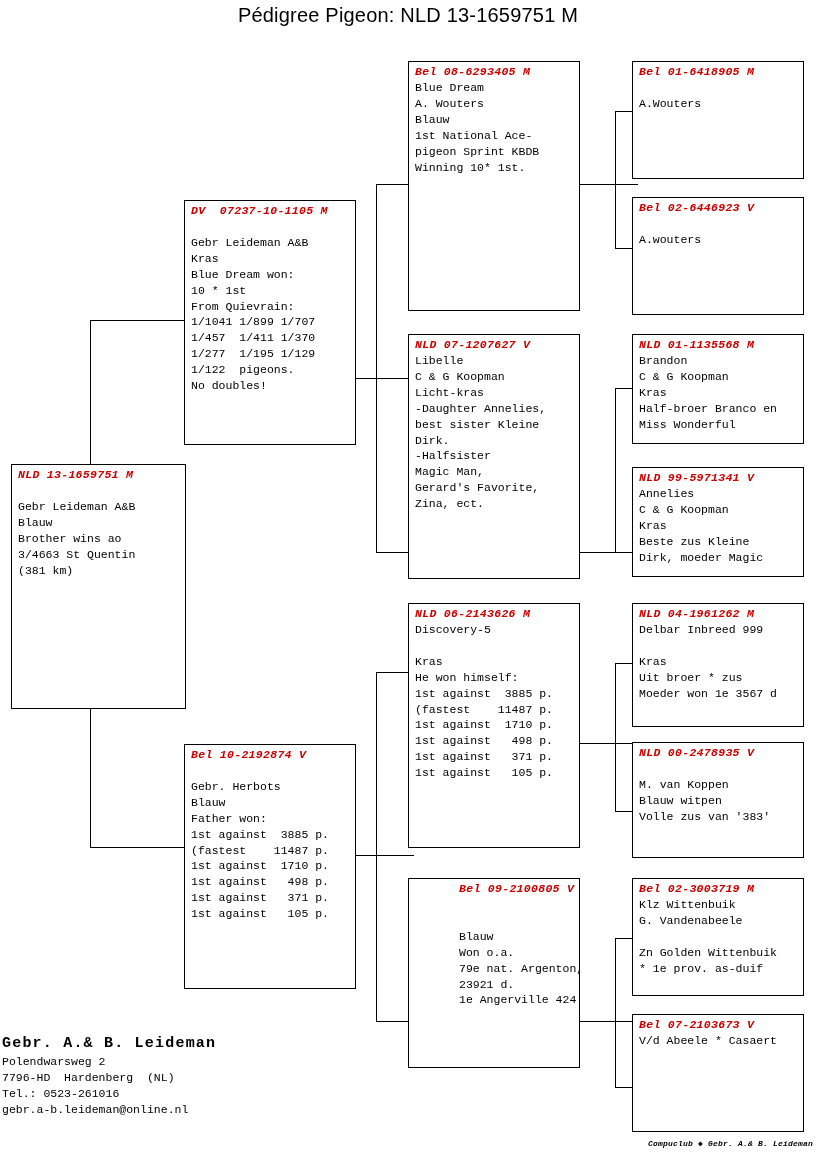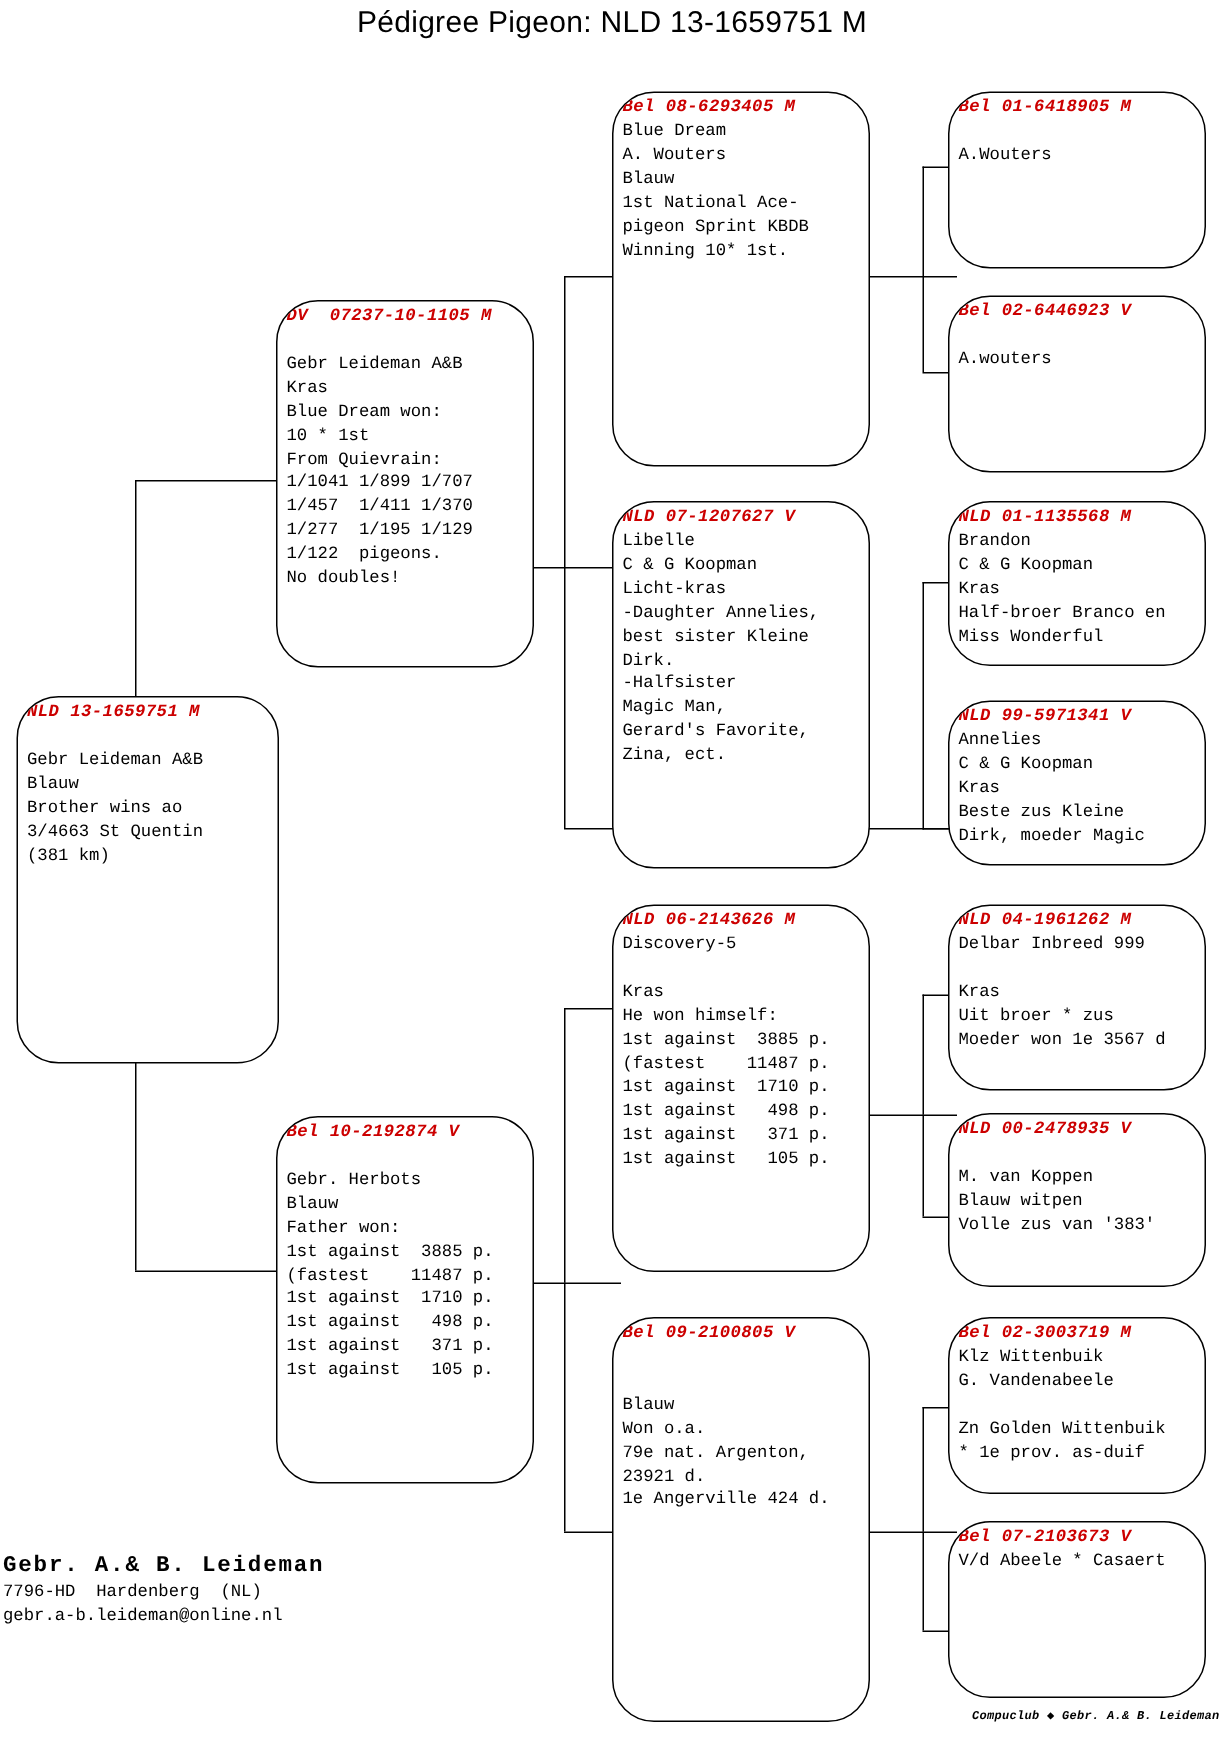--- a/index.html
+++ b/index.html
@@ -9,21 +9,21 @@
   #title{
     position:absolute;left:0;top:4px;width:816px;text-align:center;
     font-family:"Liberation Sans","DejaVu Sans",sans-serif;
     font-size:20px;font-weight:400;color:#000;letter-spacing:0.2px;
   }
 
   
   .box{position:absolute;background:#ffffff;border:1px solid #000000;
        box-sizing:border-box;overflow:hidden;}
   .boxwrap{position:absolute;}
-  .boxwrap .box{left:0;top:0;z-index:1;border-radius:28px;}
+  .boxwrap .box{left:0;top:0;z-index:1;}
 
   .hdr{color:#cc0000;font-weight:bold;font-style:italic;
        font-size:11.5px;line-height:13px;padding:3px 0 2px 6px;
        white-space:pre;letter-spacing:0.3px;}
   .body{color:#000000;font-size:11.5px;line-height:15.9px;
         padding:0 0 0 6px;white-space:pre;}
 
   
   .cn{position:absolute;background:#000000;}
 
@@ -172,21 +172,21 @@
 (fastest    11487 p.
 1st against  1710 p.
 1st against   498 p.
 1st against   371 p.
 1st against   105 p.</div>
   </div>
 </div>
 
 <div class="boxwrap" style="left:408px;top:878px;width:172px;height:243px;">
   <div class="shadow"></div>
-  <div class="box" style="width:172px;height:270px;">
+  <div class="box" style="width:172px;height:190px;padding-left:44px;">
     <div class="hdr">Bel 09-2100805 V</div>
     <div class="body">
 
 Blauw
 Won o.a.
 79e nat. Argenton,
 23921 d.
 1e Angerville 424 d.</div>
   </div>
 </div>
@@ -271,17 +271,19 @@
 <div class="boxwrap" style="left:632px;top:1014px;width:172px;height:118px;">
   <div class="shadow"></div>
   <div class="box" style="width:172px;height:118px;">
     <div class="hdr">Bel 07-2103673 V</div>
     <div class="body">V/d Abeele * Casaert</div>
   </div>
 </div>
 
 <div id="foot">
   <div class="fname">Gebr. A.&amp; B. Leideman</div>
+  <div class="fline">Polendwarsweg 2</div>
   <div class="fline">7796-HD  Hardenberg  (NL)</div>
+  <div class="fline">Tel.: 0523-261016</div>
   <div class="fline">gebr.a-b.leideman@online.nl</div>
 </div>
 
 <div id="credit">Compuclub ◆ Gebr. A.&amp; B. Leideman</div>
 
 </body></html>

